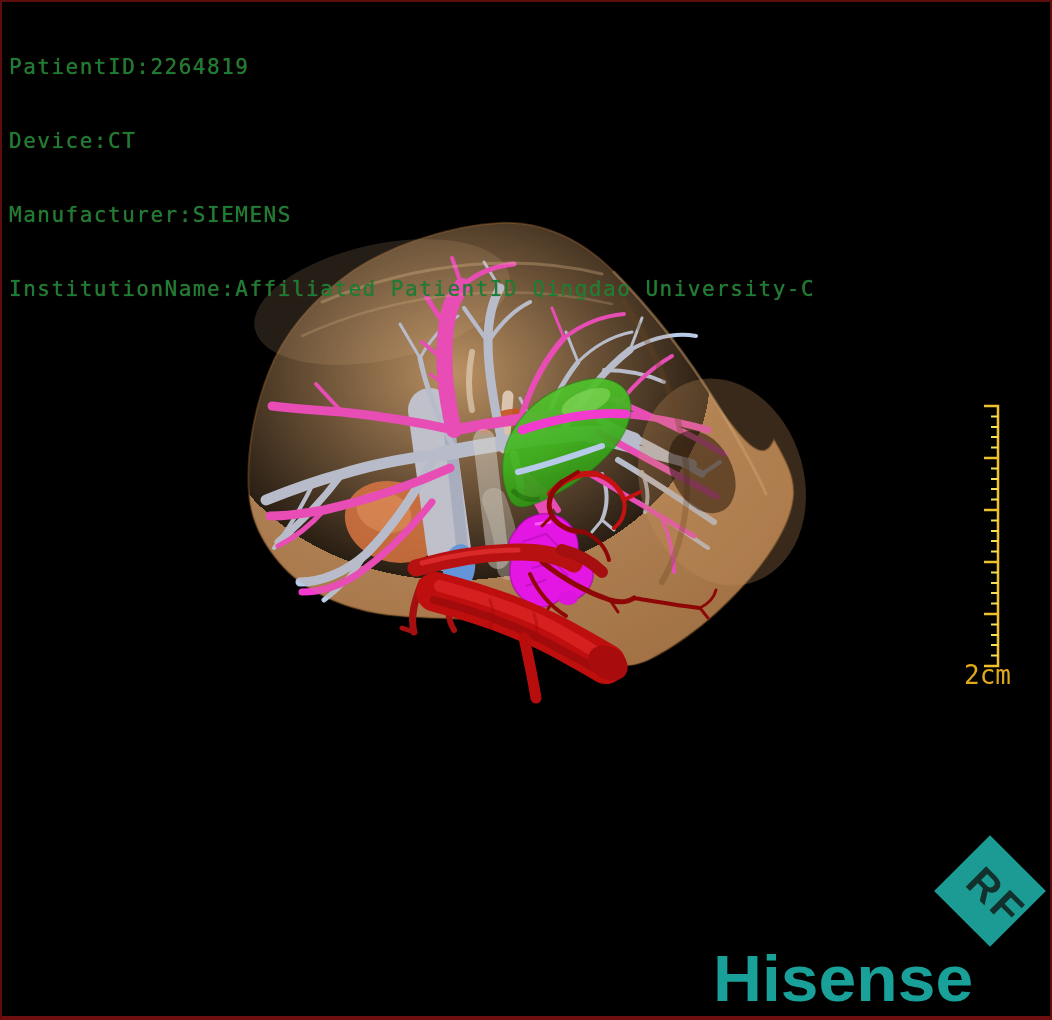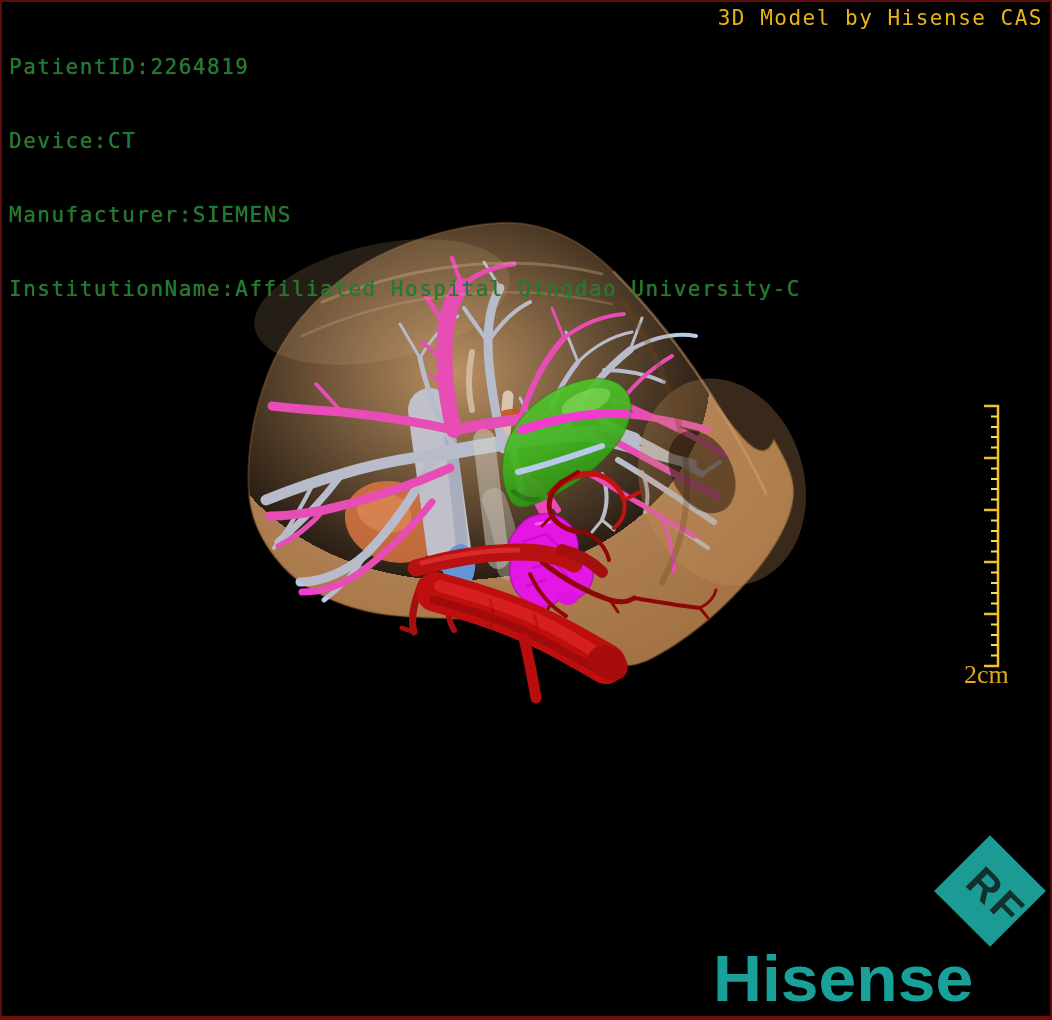--- a/index.html
+++ b/index.html
@@ -5,21 +5,21 @@
   html,body{margin:0;padding:0;background:#000;}
   .viewport{
     position:relative;width:1052px;height:1020px;background:#000;
     box-sizing:border-box;border:2px solid #5E0D0D;border-bottom:4px solid #6E0E0E;
     overflow:hidden;font-family:"DejaVu Sans Mono", monospace;
   }
   .ovl{position:absolute;white-space:pre;}
   .info{left:7px;top:4px;color:#15803d;font-size:21px;line-height:24.6px;letter-spacing:1.5px;text-shadow:0 0 1px #7a5a00;}
   .title{right:7px;top:4px;color:#E8B41A;font-size:21px;letter-spacing:1.5px;text-align:right;}
   .volume{left:8px;top:974px;color:#EFC185;font-size:22px;letter-spacing:1.4px;}
-  .scale-label{left:962px;top:658px;color:#DFA91B;font-size:26px;letter-spacing:0;font-family:Liberation Serif, serif;}
+  .scale-label{left:962px;top:658px;color:#DFA91B;font-size:26px;letter-spacing:0;}
   .wordmark{
     position:absolute;left:711px;top:940px;color:#18A099;
     font-family:"Liberation Sans", sans-serif;font-weight:700;font-size:64px;
     letter-spacing:0px;transform:scaleX(1.06);transform-origin:left top;
   }
   svg{display:block}
   .model-svg{position:absolute;left:0;top:0;}
   .badge-svg{position:absolute;left:925px;top:826px;}
 </style>
 </head>
@@ -232,24 +232,23 @@
                M989 518.5 H996 M989 529 H996 M989 539 H996 M989 549.5 H996
                M989 570.5 H996 M989 581 H996 M989 591 H996 M989 601.5 H996
                M989 622.5 H996 M989 633 H996 M989 643 H996 M989 653.5 H996"></path>
     </g>
   </svg>
 
   <div class="ovl info">
     <div>PatientID:2264819</div>
     <div>Device:CT</div>
     <div>Manufacturer:SIEMENS</div>
-    <div>InstitutionName:Affiliated Hospital Qingdao University-C</div>
+    <div>InstitutionName:Affiliated PatientID Qingdao University-C</div>
   </div>
 
-  <div class="ovl title">3D Model by Hisense CAS</div>
 
 
   <div class="ovl scale-label">2cm</div>
 
   <svg class="badge-svg" width="126" height="126" viewBox="0 0 126 126">
     <rect x="23.5" y="23.5" width="79" height="79" transform="rotate(45 63 63)" fill="#1B9B94"></rect>
     <text x="40" y="77" transform="rotate(45 63 63)" font-family="Liberation Sans, sans-serif" font-weight="700" font-size="42" letter-spacing="3" fill="#12302C">RF</text>
   </svg>
 
   <div class="wordmark">Hisense</div>

